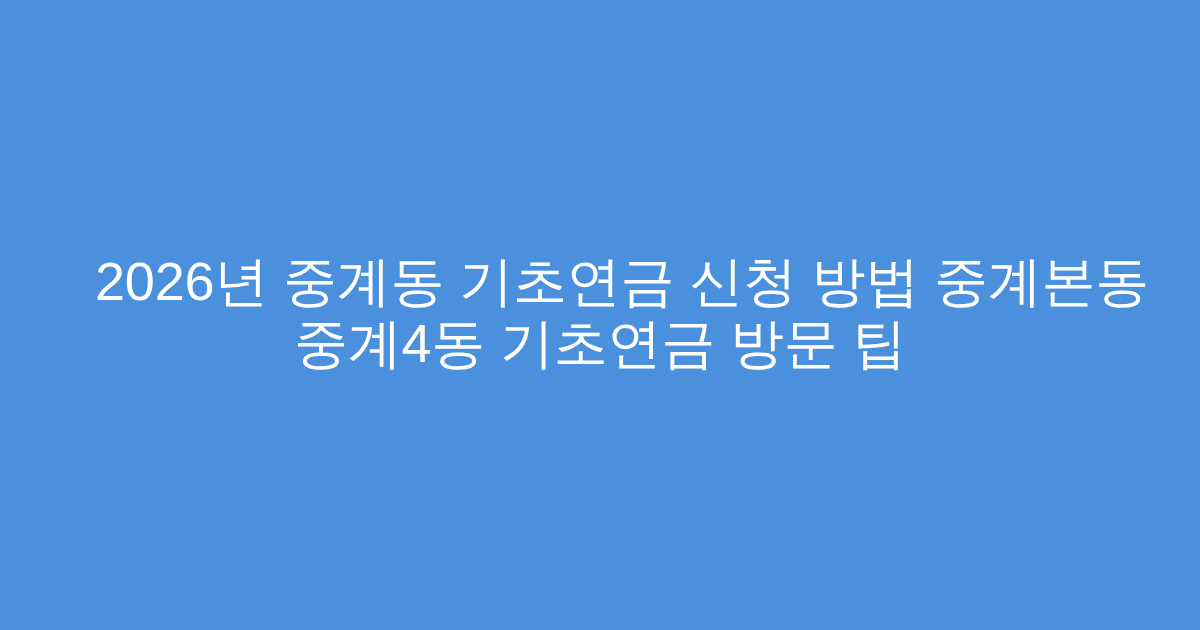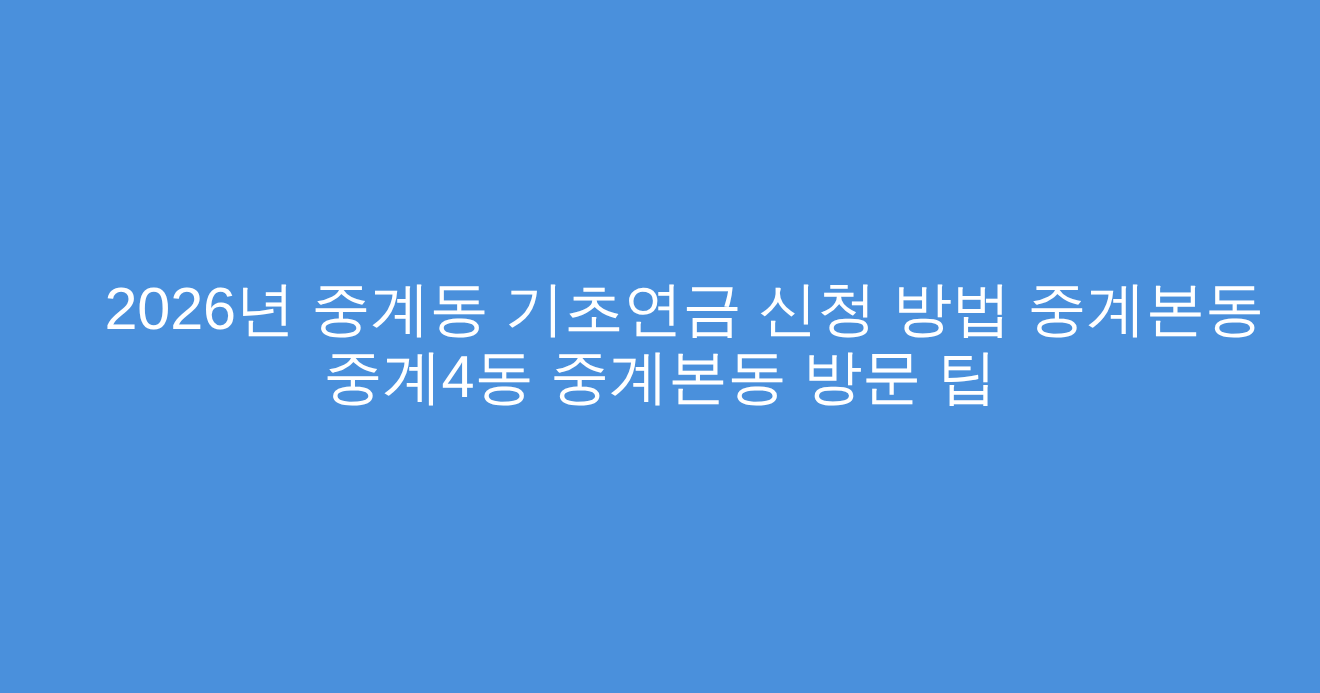--- a/index.html
+++ b/index.html
@@ -58,16 +58,16 @@
 </style>
 </head>
 <body>
 
 <div class="og-card" style="background-color: rgb(74, 144, 220);">
 
   <div class="title-block">
 
     <span class="title-line" style="color: rgb(255, 255, 255);">2026년 중계동 기초연금 신청 방법 중계본동</span>
 
-    <span class="title-line" style="color: rgb(255, 255, 255);">중계4동 중계본동 방문 팁</span>
+    <span class="title-line" style="color: rgb(255, 255, 255);">중계4동 기초연금 방문 팁</span>
 
   </div>
 </div>
 
 </body></html>

